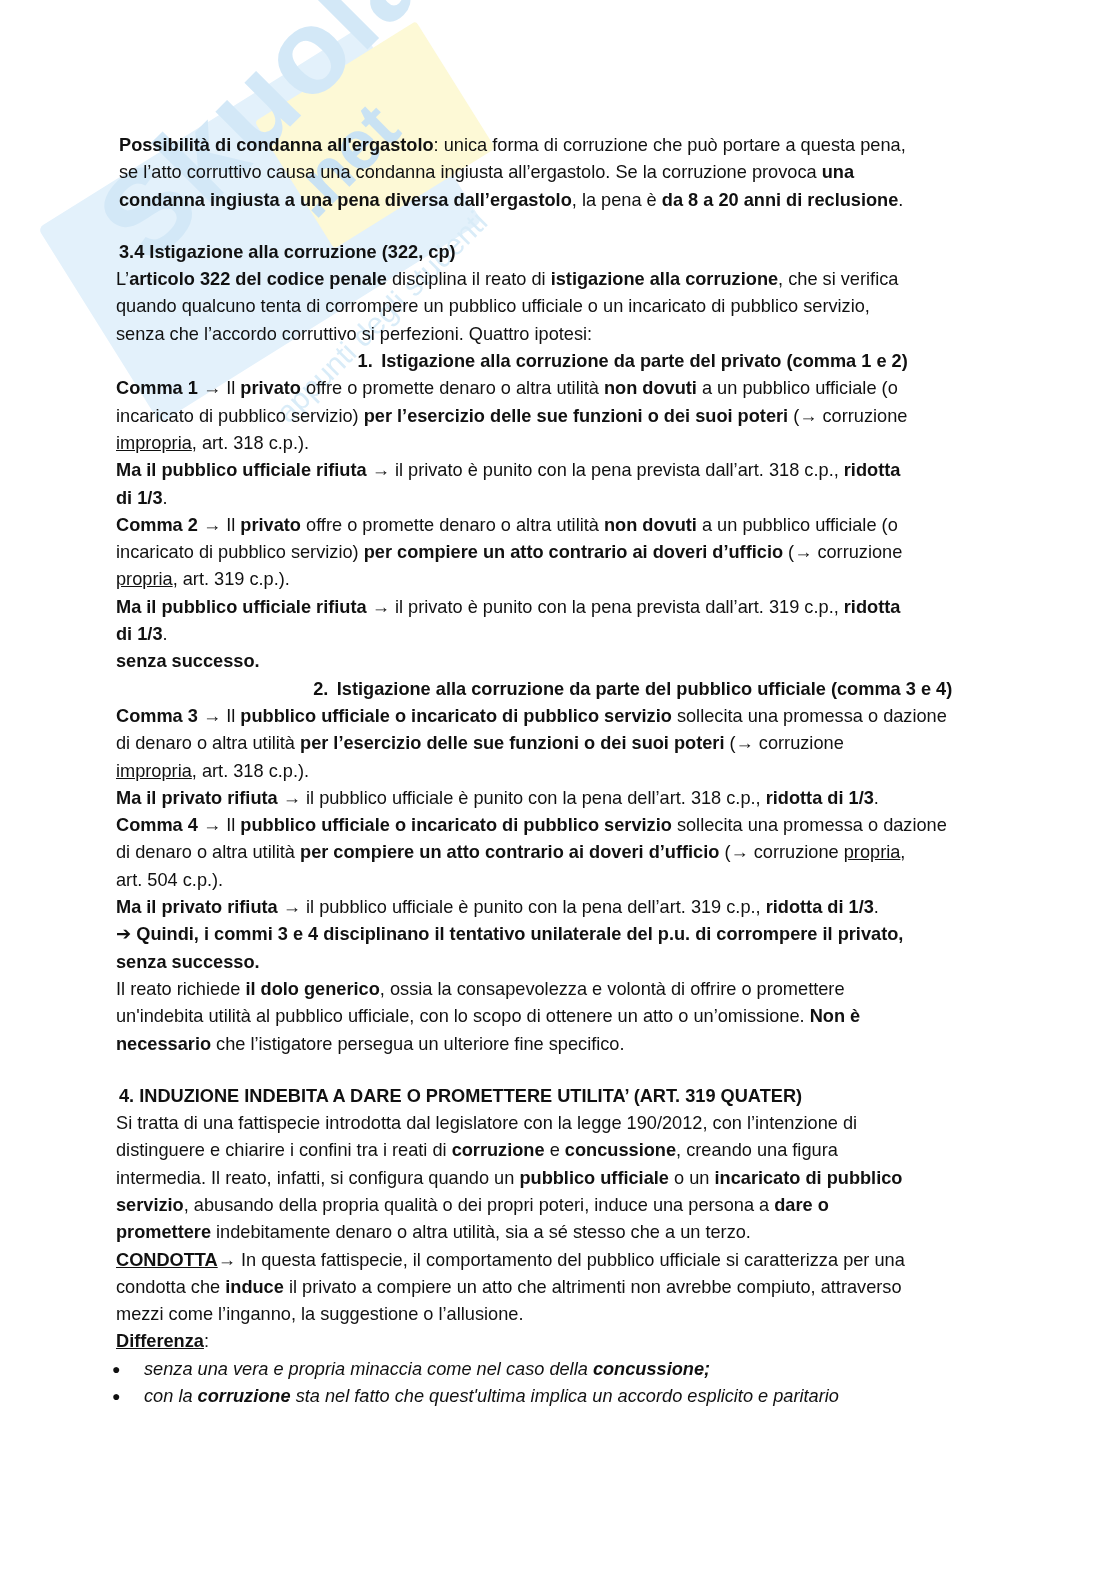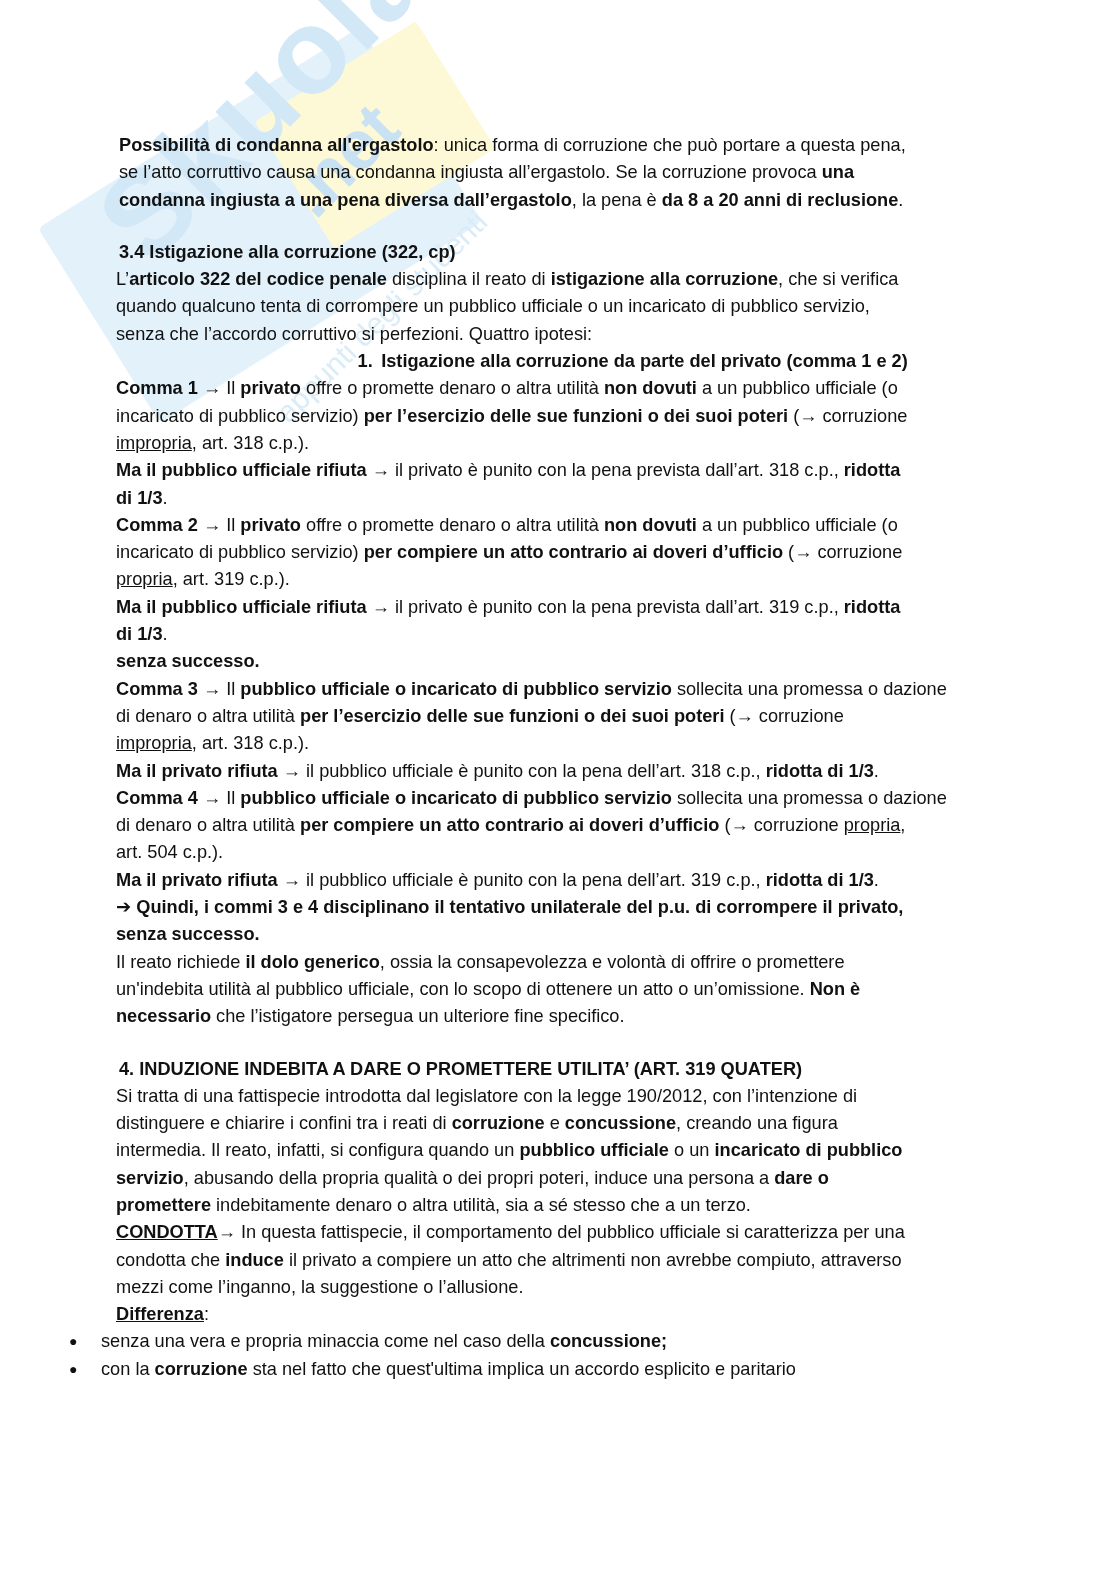--- a/index.html
+++ b/index.html
@@ -98,21 +98,21 @@
     .line {
       position: relative;
       height: 27.3px;
       line-height: 27.3px;
       font-size: 18.2px;
       white-space: nowrap;
     }
     .line.indent-a { padding-left: 119px; }
     .line.indent-b { padding-left: 116px; }
     .line.indent-list { padding-left: 141px; text-align: center; }
-    .line.indent-bullet { padding-left: 69px; }
+    .line.indent-bullet { padding-left: 112px; font-style: italic; }
     .gap { height: 25px; }
     .b { font-weight: bold; }
     .u { text-decoration: underline; }
     .num {
       display: inline-block;
       width: 32px;
       font-weight: bold;
     }
     .bullet {
       display: inline-block;
@@ -151,20 +151,21 @@
         <div class="line indent-b"><span class="">incaricato di pubblico servizio) </span><span class="b">per l’esercizio delle sue funzioni o dei suoi poteri</span><span class=""> (→ corruzione</span></div>
         <div class="line indent-b"><span class="u">impropria</span><span class="">, art. 318 c.p.).</span></div>
         <div class="line indent-b"><span class="b">Ma il pubblico ufficiale rifiuta</span><span class=""> → il privato è punito con la pena prevista dall’art. 318 c.p., </span><span class="b">ridotta</span></div>
         <div class="line indent-b"><span class="b">di 1/3</span><span class="">.</span></div>
         <div class="line indent-b"><span class="b">Comma 2</span><span class=""> → Il </span><span class="b">privato</span><span class=""> offre o promette denaro o altra utilità </span><span class="b">non dovuti</span><span class=""> a un pubblico ufficiale (o</span></div>
         <div class="line indent-b"><span class="">incaricato di pubblico servizio) </span><span class="b">per compiere un atto contrario ai doveri d’ufficio</span><span class=""> (→ corruzione</span></div>
         <div class="line indent-b"><span class="u">propria</span><span class="">, art. 319 c.p.).</span></div>
         <div class="line indent-b"><span class="b">Ma il pubblico ufficiale rifiuta</span><span class=""> → il privato è punito con la pena prevista dall’art. 319 c.p., </span><span class="b">ridotta</span></div>
         <div class="line indent-b"><span class="b">di 1/3</span><span class="">.</span></div>
         <div class="line indent-b"><span class="b">senza successo.</span></div>
+        <div class="line indent-list"><span class="num">2.</span><span class="b">Istigazione alla corruzione da parte del pubblico ufficiale (comma 3 e 4)</span></div>
         <div class="line indent-b"><span class="b">Comma 3</span><span class=""> → Il </span><span class="b">pubblico ufficiale o incaricato di pubblico servizio</span><span class=""> sollecita una promessa o dazione</span></div>
         <div class="line indent-b"><span class="">di denaro o altra utilità </span><span class="b">per l’esercizio delle sue funzioni o dei suoi poteri</span><span class=""> (→ corruzione</span></div>
         <div class="line indent-b"><span class="u">impropria</span><span class="">, art. 318 c.p.).</span></div>
         <div class="line indent-b"><span class="b">Ma il privato rifiuta</span><span class=""> → il pubblico ufficiale è punito con la pena dell’art. 318 c.p., </span><span class="b">ridotta di 1/3</span><span class="">.</span></div>
         <div class="line indent-b"><span class="b">Comma 4</span><span class=""> → Il </span><span class="b">pubblico ufficiale o incaricato di pubblico servizio</span><span class=""> sollecita una promessa o dazione</span></div>
         <div class="line indent-b"><span class="">di denaro o altra utilità </span><span class="b">per compiere un atto contrario ai doveri d’ufficio</span><span class=""> (→ corruzione </span><span class="u">propria</span><span class="">,</span></div>
         <div class="line indent-b"><span class="">art. 504 c.p.).</span></div>
         <div class="line indent-b"><span class="b">Ma il privato rifiuta</span><span class=""> → il pubblico ufficiale è punito con la pena dell’art. 319 c.p., </span><span class="b">ridotta di 1/3</span><span class="">.</span></div>
         <div class="line indent-b"><span class="b">➔ Quindi, i commi 3 e 4 disciplinano il tentativo unilaterale del p.u. di corrompere il privato,</span></div>
         <div class="line indent-b"><span class="b">senza successo.</span></div>

